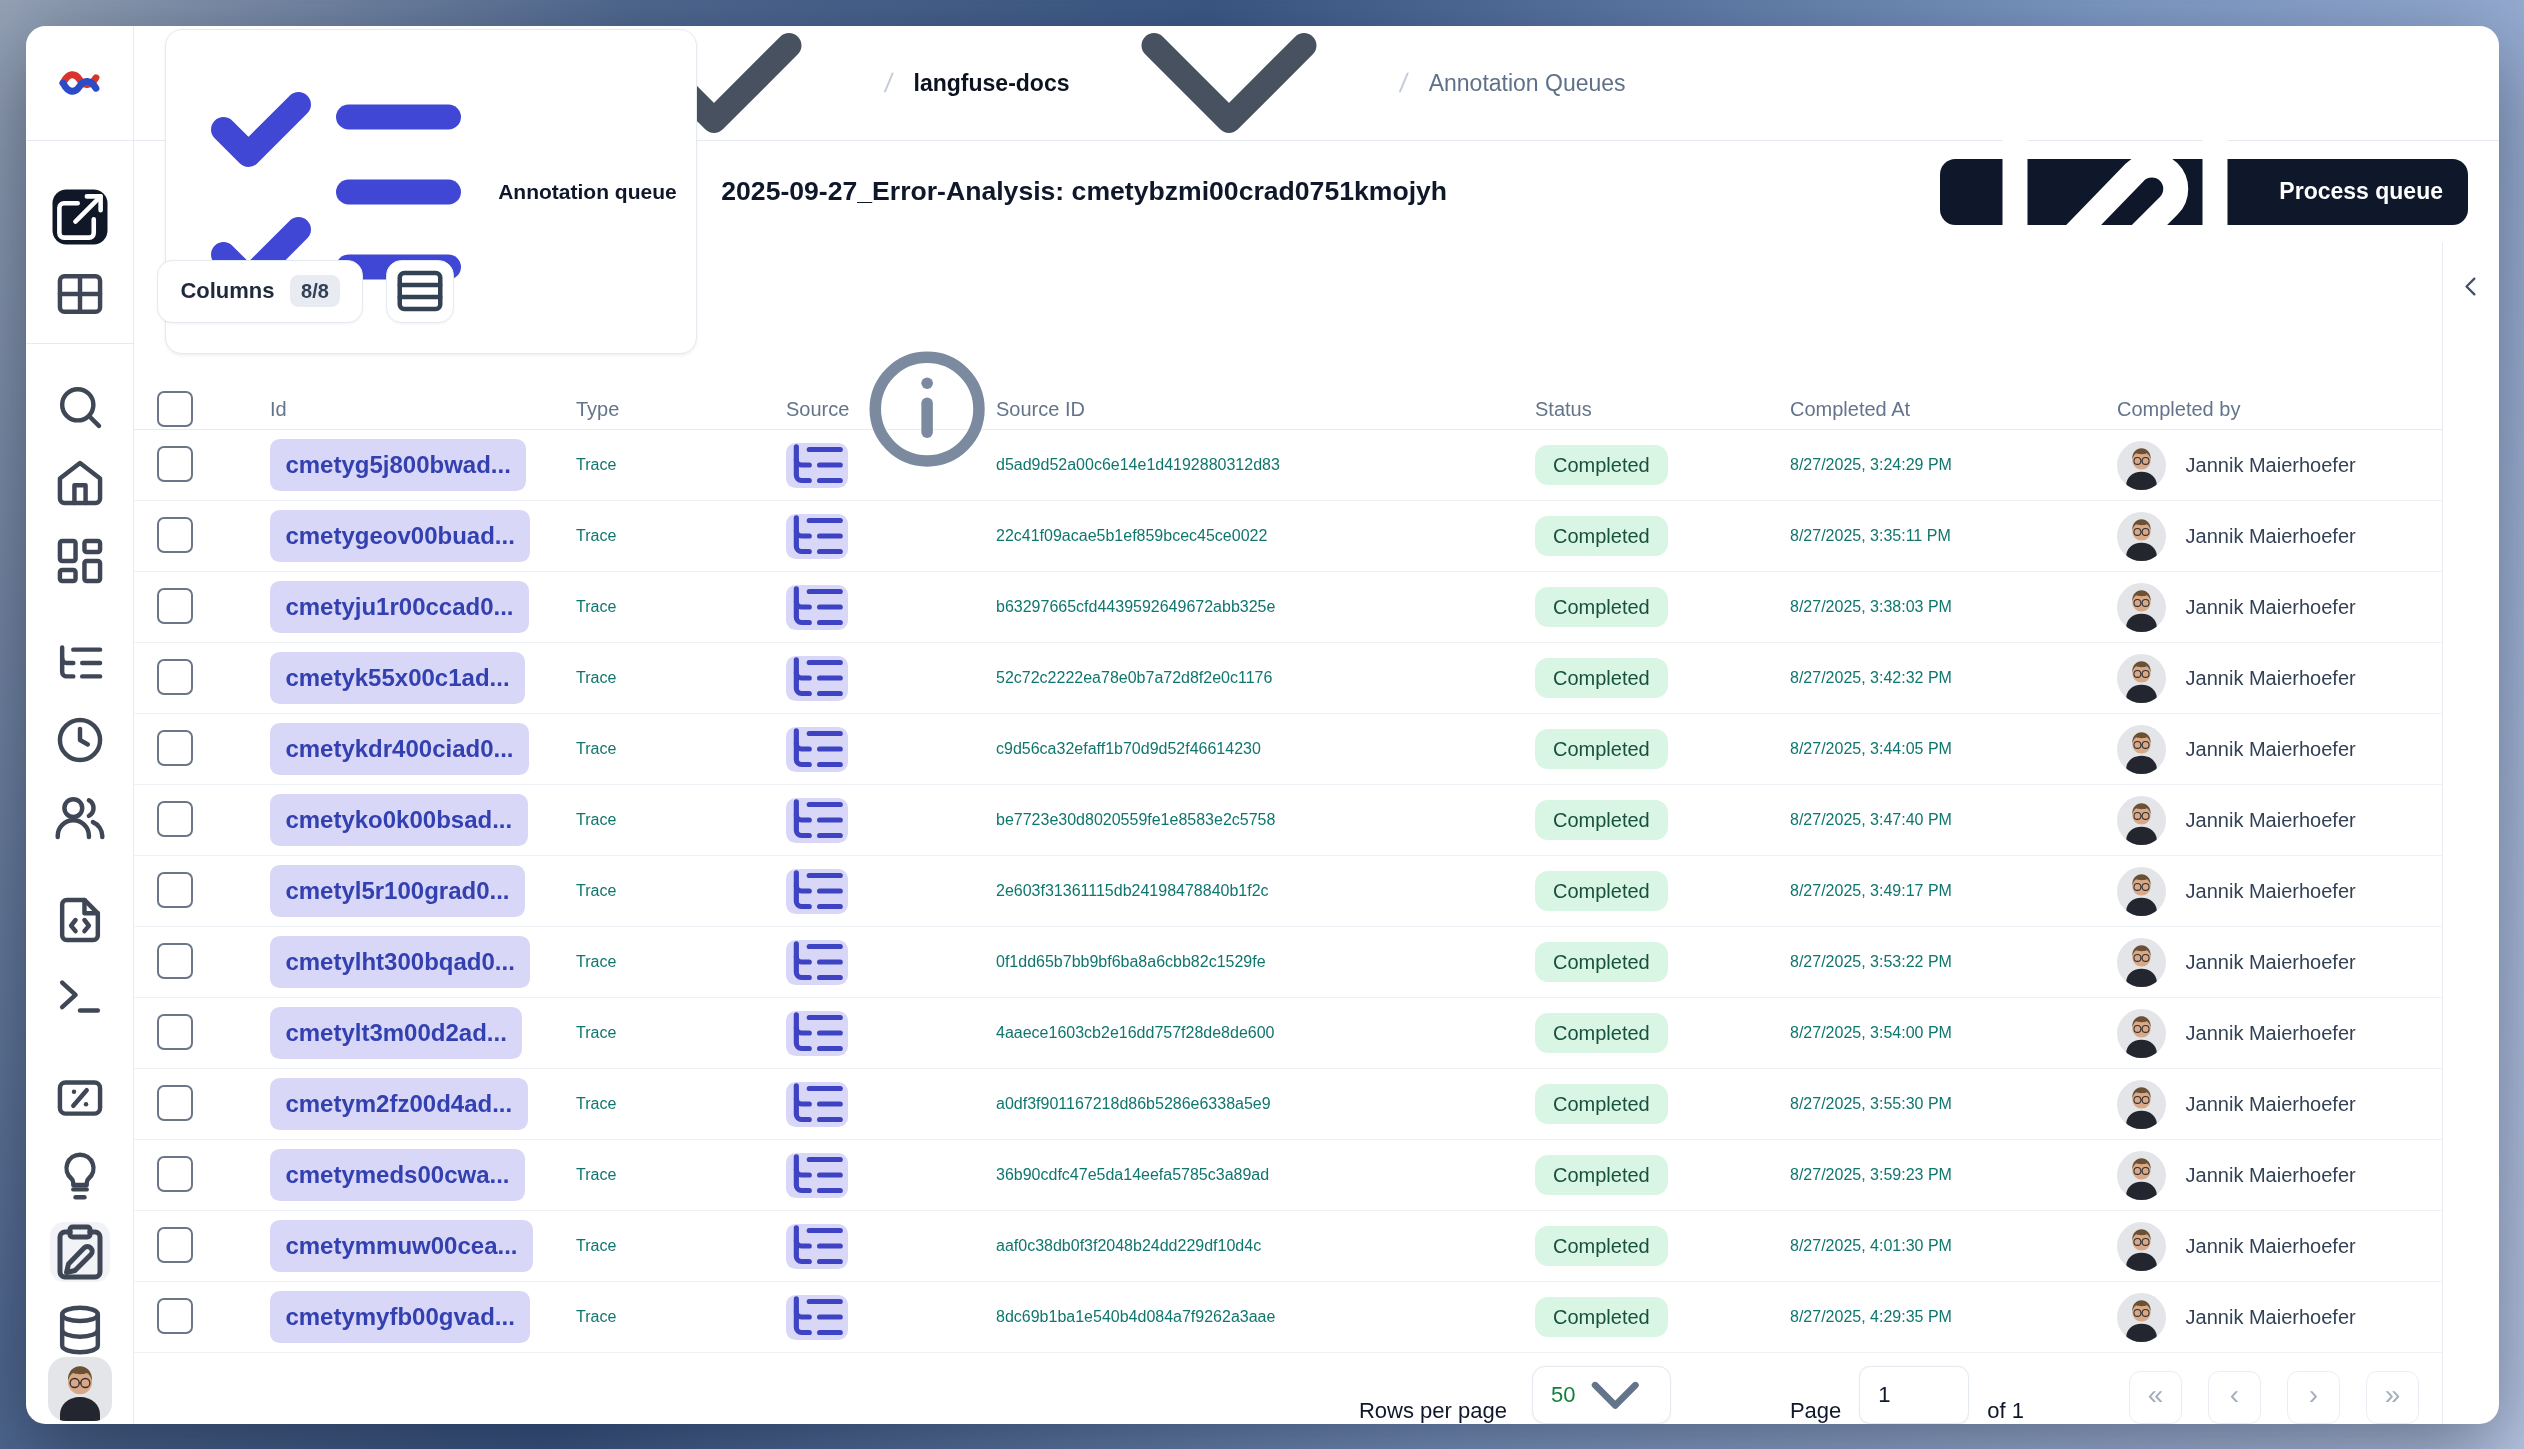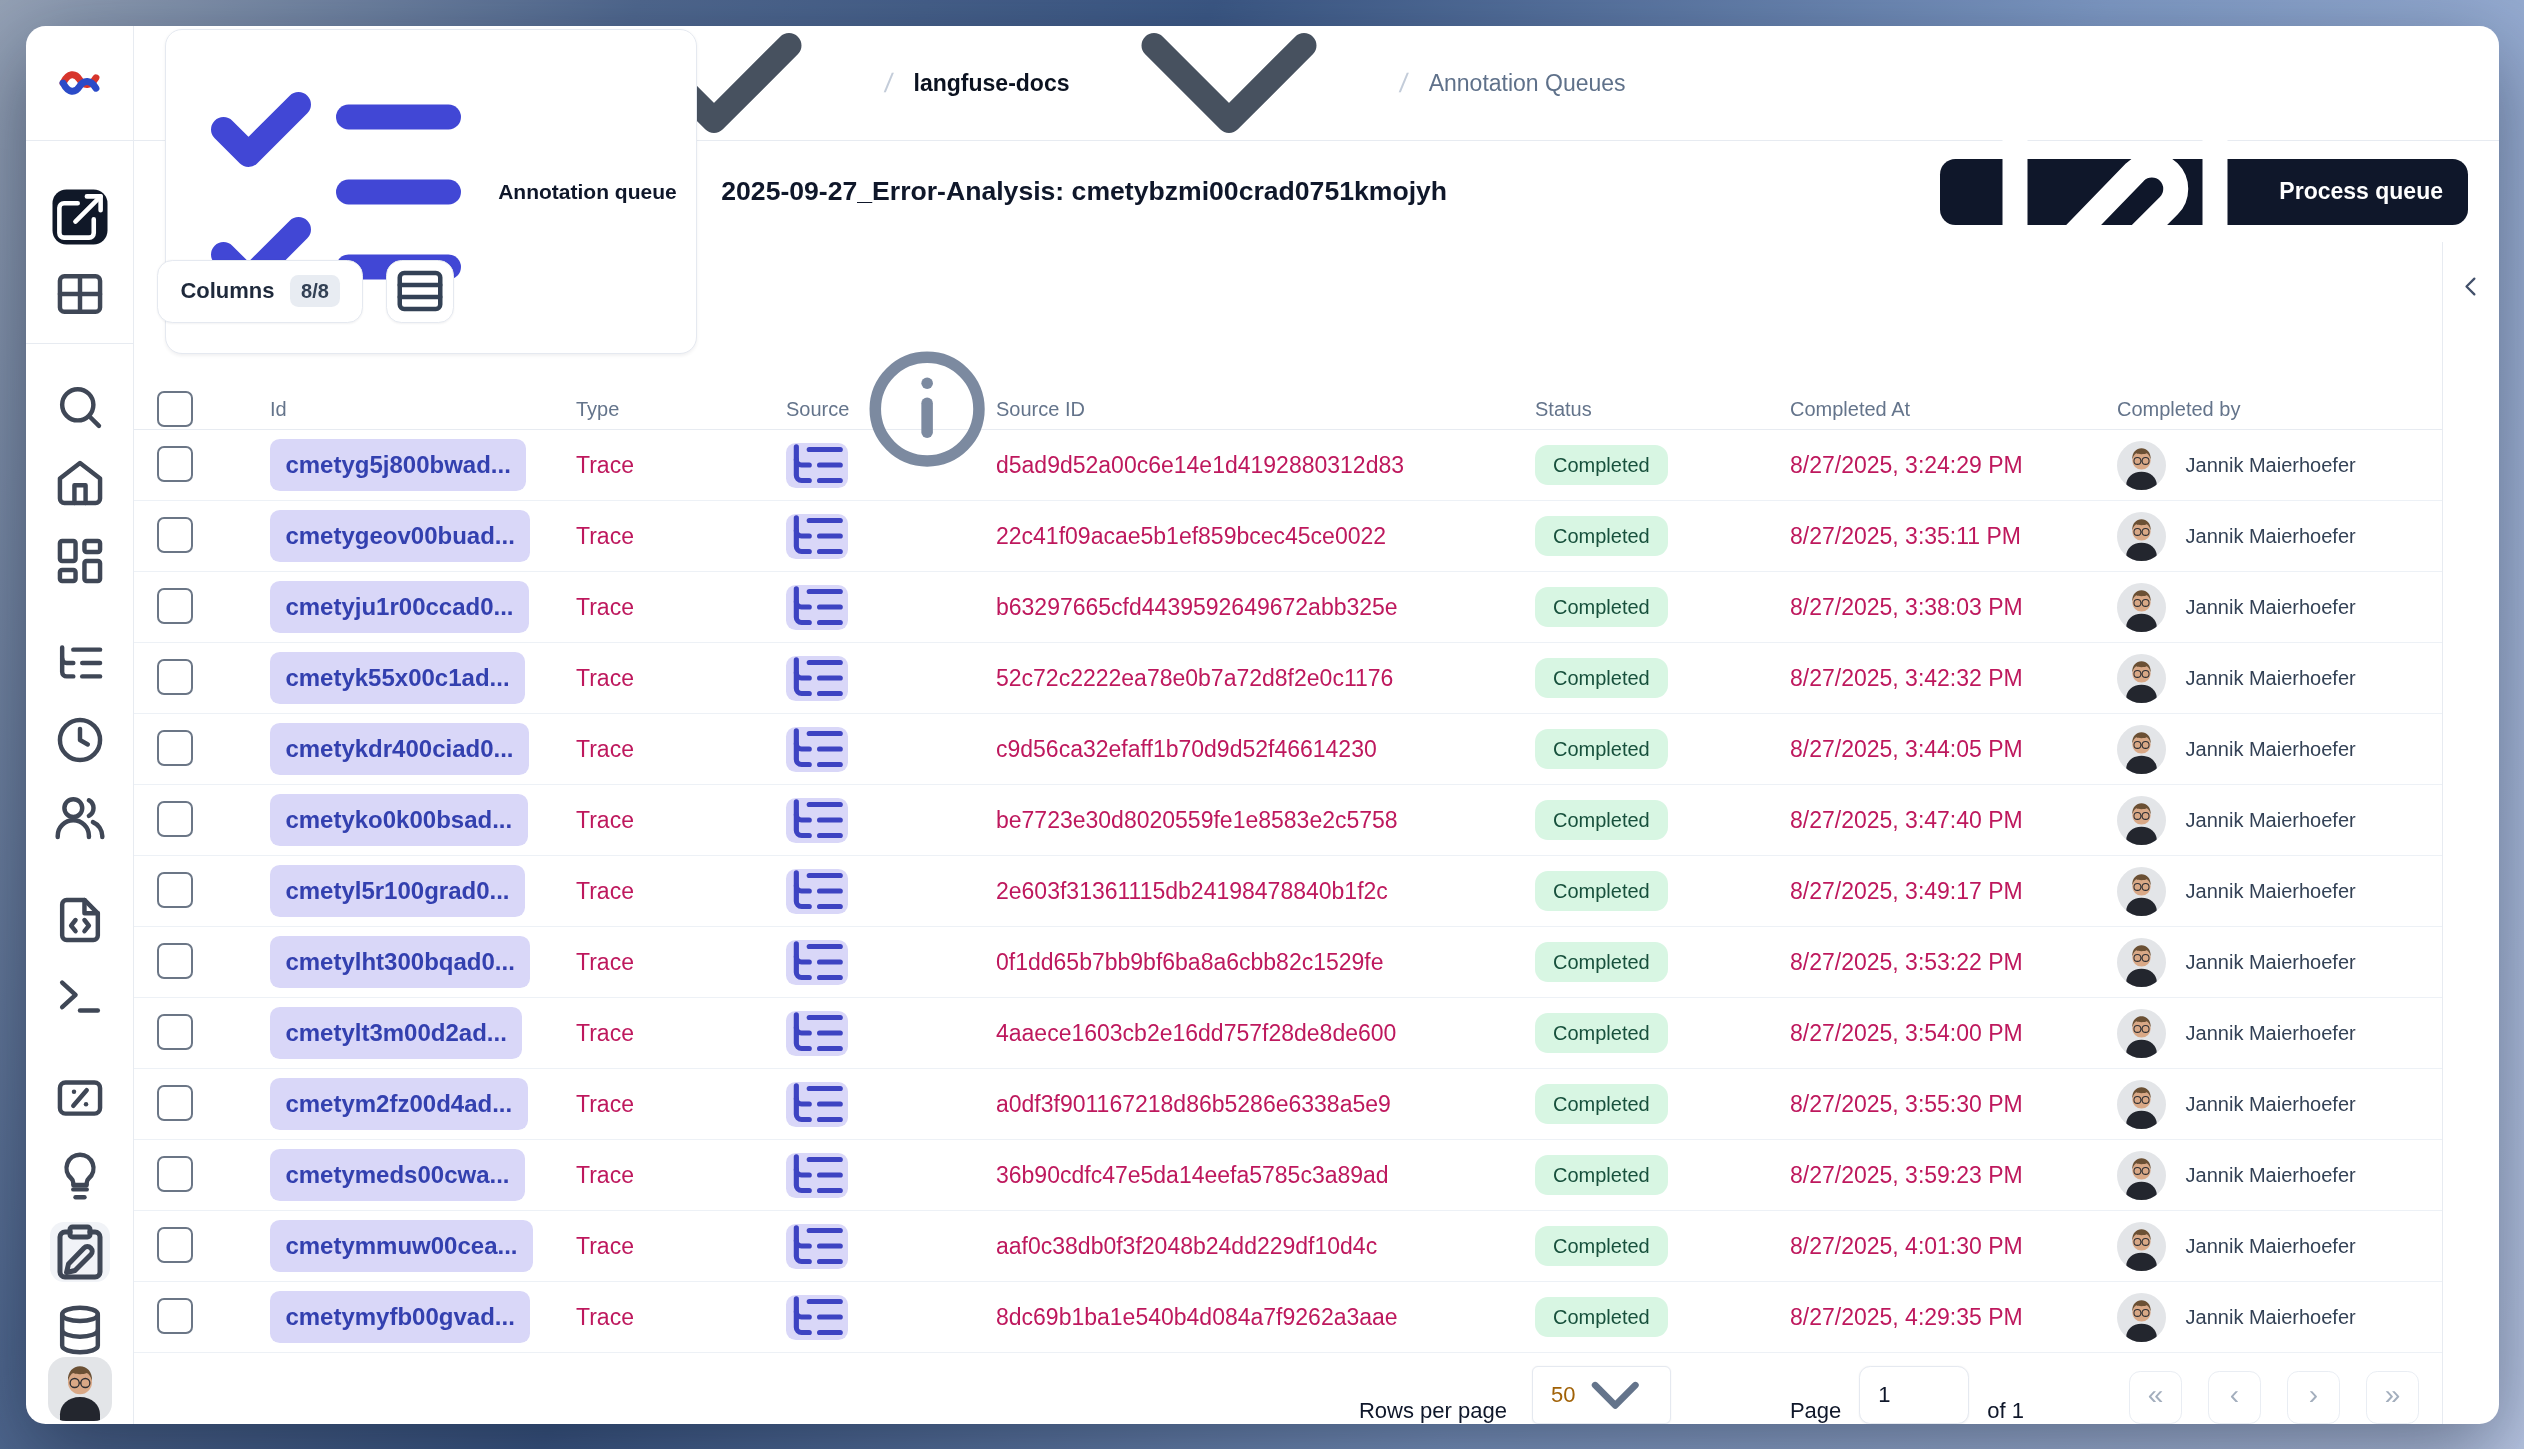--- a/index.html
+++ b/index.html
@@ -63,33 +63,33 @@
   
   .grid-cols{display:grid;grid-template-columns:113px 306px 210px 210px 539px 255px 327px 1fr;align-items:center;padding-left:23px;}
   .thead{height:89px;border-bottom:0.7px solid #e7ebf1;color:#64748b;font-size:20px;font-weight:500;flex-shrink:0;}
   .th{display:flex;align-items:center;gap:8.4px;white-space:nowrap;}
   .th svg{width:19.6px;height:19.6px;color:#7c8aa0;}
   .tbody{flex-shrink:0;}
   .tr{height:70px;border-bottom:0.7px solid #edf1f6;}
   .checkbox{width:32px;height:32px;border:2.1px solid #6b7686;border-radius:7px;background:#fff;display:inline-block;cursor:pointer;}
   .id-pill{display:inline-block;background:#d9d7f8;color:#3340af;font-weight:700;font-size:24px;
     padding:12px 15.4px;border-radius:9.8px;white-space:nowrap;cursor:pointer;}
-  .cell-text{font-size:23px;color:#be185d;white-space:nowrap;}
+  .cell-text{font-size:16px;color:#0f766e;white-space:nowrap;}
   .source-pill{width:62px;height:45px;background:#d9d7f8;border-radius:9.8px;display:flex;align-items:center;justify-content:center;color:#3d43c2;cursor:pointer;}
   .source-pill svg{width:28px;height:28px;}
   .status-badge{display:inline-block;background:#d8f6e3;color:#17503c;font-size:20px;font-weight:400;padding:8.4px 18px;border-radius:13px;white-space:nowrap;}
   .by-cell{display:flex;align-items:center;gap:19.6px;}
   .avatar{width:49px;height:49px;border-radius:50%;overflow:hidden;flex-shrink:0;}
   .avatar svg{width:100%;height:100%;display:block;}
   .by-name{font-size:20px;color:#334155;white-space:nowrap;}
   
   .tfoot{flex:1;display:flex;align-items:flex-end;justify-content:flex-end;padding-right:23px;min-height:0;}
   .f-label{font-size:22px;font-weight:500;color:#0f172a;white-space:nowrap;}
-  .rpp-select{margin-left:25px;width:105px;height:56px;border:0.7px solid #e5e9f0;border-radius:6px;display:flex;align-items:center;
-    justify-content:space-between;padding:0 14px 0 18px;font-size:22px;font-weight:500;color:#a16207;box-shadow:0 0.7px 2.1px rgba(15,23,42,.05);cursor:pointer;background:#fff;}
+  .rpp-select{margin-left:25px;width:105px;height:56px;border:0.7px solid #e5e9f0;border-radius:13px;display:flex;align-items:center;
+    justify-content:space-between;padding:0 14px 0 18px;font-size:22px;font-weight:500;color:#15803d;box-shadow:0 0.7px 2.1px rgba(15,23,42,.05);cursor:pointer;background:#fff;}
   .rpp-select svg{width:21px;height:21px;color:#64748b;}
   .page-label{margin-left:119px;}
   .page-input{margin-left:18px;width:90px;height:56px;border:0.7px solid #e5e9f0;border-radius:11.2px;font-size:22px;font-weight:500;
     color:#0f172a;padding:0 0 0 18px;font-family:inherit;box-shadow:0 0.7px 2.1px rgba(15,23,42,.05);outline:none;}
   .of-label{margin-left:18px;}
   .pg-group{margin-left:105px;display:flex;gap:26px;}
   .pg-btn{width:53px;height:53px;border:0.7px solid #e9edf3;background:#fff;border-radius:11.2px;display:flex;align-items:center;justify-content:center;
     color:#a3aebd;font-size:28px;line-height:1;font-family:inherit;cursor:pointer;padding:0 0 4.2px 0;}
 </style>
 </head>

